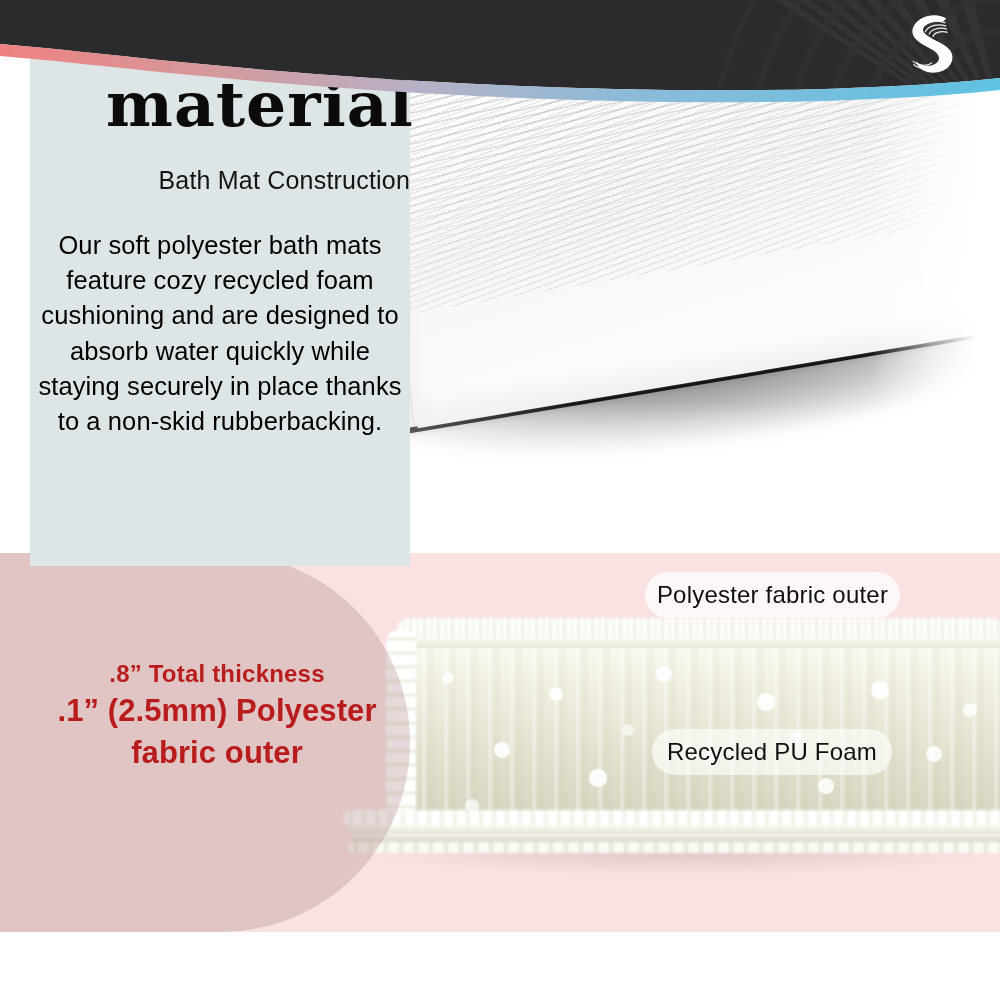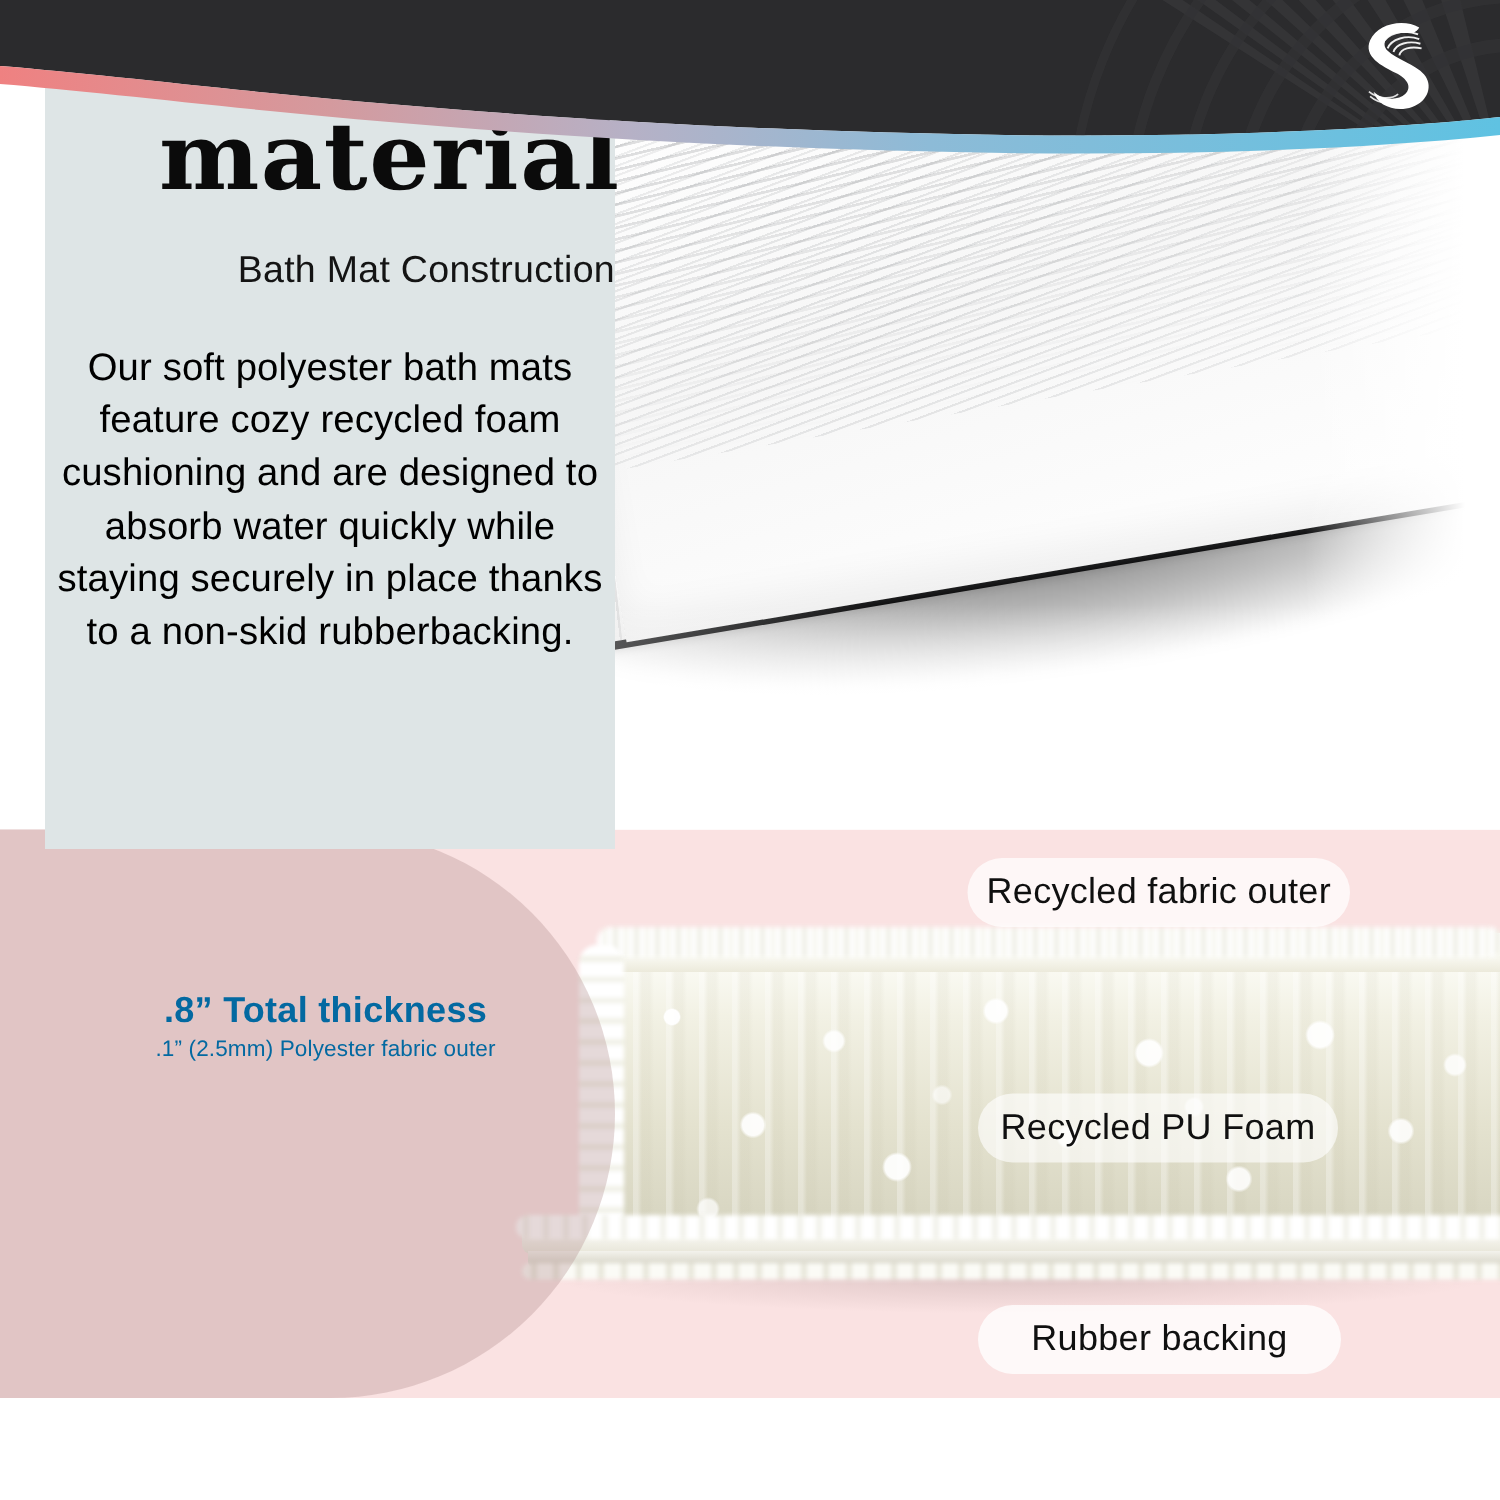--- a/index.html
+++ b/index.html
@@ -33,23 +33,23 @@
   .subtitle{margin-top:30px;font-family:"Liberation Sans",sans-serif;
             font-size:25px;color:#141414;letter-spacing:0.2px;font-weight:400;}
 
   
   .body-copy{position:absolute;left:38px;top:228px;width:364px;text-align:center;
              font-size:25.5px;line-height:1.38;color:#000000;font-weight:400;
              letter-spacing:0.1px;}
 
   
   .spec{position:absolute;left:22px;top:658px;width:390px;text-align:center;
-        color:#0369a1;line-height:1.34;}
+        color:#b91c1c;line-height:1.34;}
   .spec .spec-head{font-size:24px;font-weight:700;letter-spacing:0.2px;}
-  .spec .spec-line{font-size:15px;font-weight:400;letter-spacing:0.1px;}
+  .spec .spec-line{font-size:31px;font-weight:700;letter-spacing:0.1px;}
 
   
   .photo-mat{position:absolute;left:410px;top:44px;width:590px;height:509px;
              background:#ffffff;overflow:hidden;}
   .mat-shadow{position:absolute;left:-10px;top:250px;width:650px;height:150px;
               background:radial-gradient(ellipse at 45% 40%,rgba(0,0,0,0.55) 0%,rgba(0,0,0,0.25) 42%,rgba(0,0,0,0) 72%);
               transform:rotate(-7deg);filter:blur(4px);}
   .mat-body{position:absolute;left:-40px;top:-190px;width:700px;height:520px;
             background:linear-gradient(172deg,#f3f3f3 0%,#ffffff 26%,#f6f6f6 60%,#ffffff 100%);
             transform:rotate(-9.5deg);
@@ -167,27 +167,24 @@
     <div class="foam-leftfuzz"></div>
     <div class="foam-lip"></div>
     <div class="foam-lip-fuzz"></div>
     <div class="foam-rubber"></div>
     <div class="foam-rfuzz"></div>
   </div>
 
   <div class="mauve-blob"></div>
 
   <div class="pill pill-1">
-    <span>Recycled fabric outer</span>
+    <span>Polyester fabric outer</span>
   </div>
   <div class="pill pill-2">
     <span>Recycled PU Foam</span>
-  </div>
-  <div class="pill pill-3">
-    <span>Rubber backing</span>
   </div>
 
   <div class="spec">
     <div class="spec-head">.8” Total thickness</div>
     <div class="spec-line">.1” (2.5mm) Polyester fabric outer</div>
   </div>
 
   <div class="photo-mat">
     <div class="mat-shadow"></div>
     <div class="mat-backing"></div>

